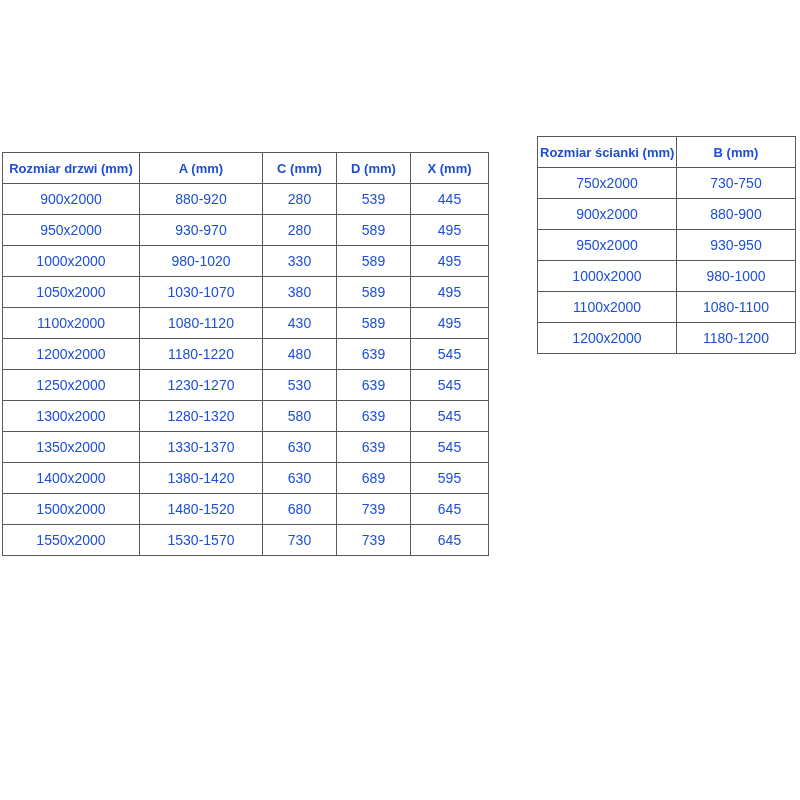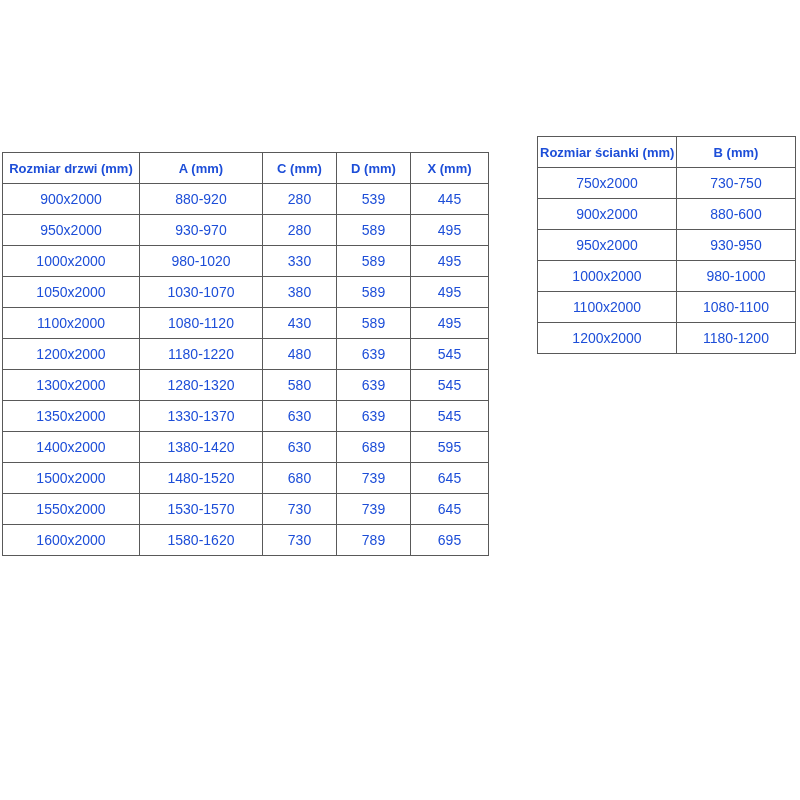--- a/index.html
+++ b/index.html
@@ -110,20 +110,27 @@
           <td>495</td>
         </tr>
         <tr>
           <td>1200x2000</td>
           <td>1180-1220</td>
           <td>480</td>
           <td>639</td>
           <td>545</td>
         </tr>
         <tr>
+          <td>1250x2000</td>
+          <td>1230-1270</td>
+          <td>530</td>
+          <td>639</td>
+          <td>545</td>
+        </tr>
+        <tr>
           <td>1300x2000</td>
           <td>1280-1320</td>
           <td>580</td>
           <td>639</td>
           <td>545</td>
         </tr>
         <tr>
           <td>1350x2000</td>
           <td>1330-1370</td>
           <td>630</td>
@@ -143,27 +150,20 @@
           <td>680</td>
           <td>739</td>
           <td>645</td>
         </tr>
         <tr>
           <td>1550x2000</td>
           <td>1530-1570</td>
           <td>730</td>
           <td>739</td>
           <td>645</td>
-        </tr>
-        <tr>
-          <td>1600x2000</td>
-          <td>1580-1620</td>
-          <td>730</td>
-          <td>789</td>
-          <td>695</td>
         </tr>
       </tbody>
   </table>
 
   <table class="spec-table wall-table">
     <colgroup>
       <col style="width:139px">
       <col style="width:119px">
     </colgroup>
     <thead>
@@ -172,21 +172,21 @@
         <th>B (mm)</th>
       </tr>
     </thead>
     <tbody>
         <tr>
           <td>750x2000</td>
           <td>730-750</td>
         </tr>
         <tr>
           <td>900x2000</td>
-          <td>880-600</td>
+          <td>880-900</td>
         </tr>
         <tr>
           <td>950x2000</td>
           <td>930-950</td>
         </tr>
         <tr>
           <td>1000x2000</td>
           <td>980-1000</td>
         </tr>
         <tr>

